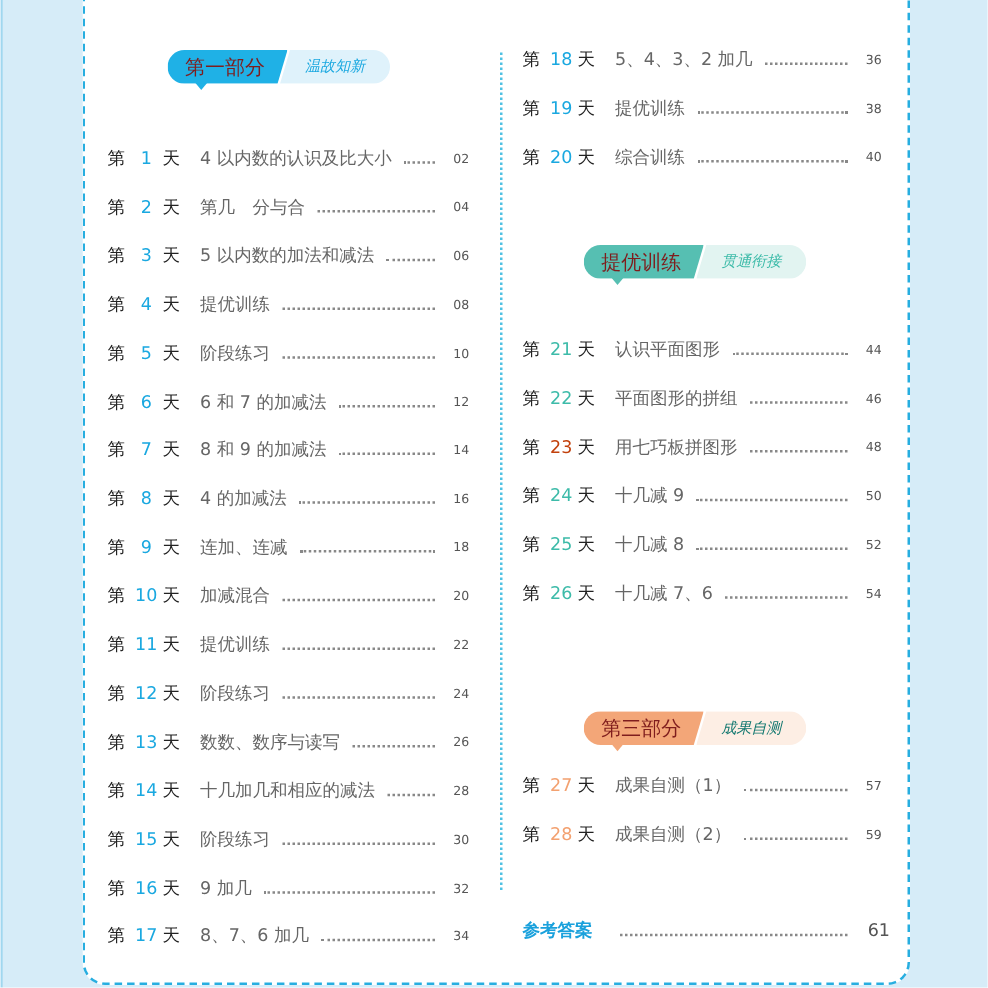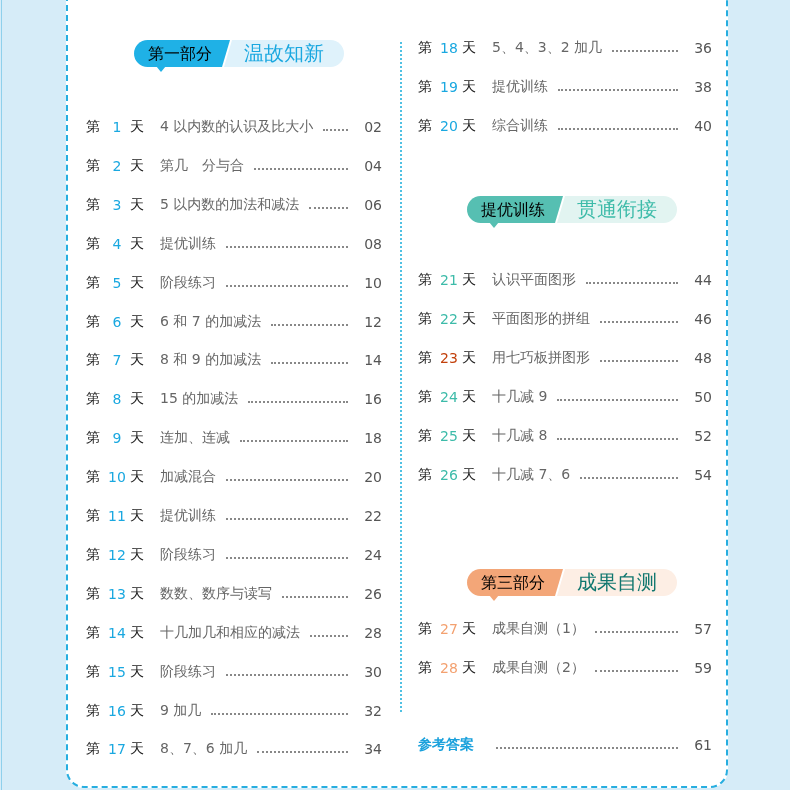--- a/index.html
+++ b/index.html
@@ -18,46 +18,47 @@
   }
   .divider {
     position:absolute; left:400px; top:42px; height:670px; width:0;
     border-left:2px dotted #4fc1e3;
   }
   .badge {
     position:absolute; height:27px; display:flex; align-items:center;
   }
   .badge .left {
     position:relative; height:27px; padding:0 18px 0 14px;
-    color:#000000; font-size:16px; line-height:27px;
+    color:#7f1d1d; font-size:16px; line-height:27px;
     border-radius:14px 0 0 14px;
     clip-path: polygon(0 0, 100% 0, calc(100% - 8px) 100%, 0 100%);
     z-index:2;
   }
   .badge .tail {
     position:absolute; left:22px; top:26px; width:0; height:0;
     border-left:5px solid transparent; border-right:5px solid transparent;
     border-top:6px solid var(--c);
   }
   .badge .right {
     height:27px; margin-left:-6px; padding:0 20px 0 20px;
-    font-size:20px; line-height:27px;
+    font-size:12px; line-height:27px;
     border-radius:0 14px 14px 0;
     clip-path: polygon(8px 0, 100% 0, 100% 100%, 0 100%);
+    font-style: italic;
   }
   .row {
     position:absolute; height:22px; display:flex; align-items:center;
     font-size:14px; color:#666;
   }
   .row .di { color:#222; width:18px; }
   .row .num { width:26px; text-align:center; font-size:14px; }
   .row .tian { color:#222; width:30px; }
   .row .title { color:#666; white-space:nowrap; padding-right:4px; }
   .row .dots { flex:1; border-bottom:2px dotted #888; height:0; margin:6px 8px 0 6px; }
-  .row .page { color:#555; width:26px; text-align:right; font-size:14px; }
+  .row .page { color:#555; width:26px; text-align:center; font-size:10px; }
   .answers { position:absolute; height:22px; display:flex; align-items:center; font-size:14px; }
   .answers .label { color:#1aa1dc; font-weight:bold; }
   .answers .dots { flex:1; border-bottom:2px dotted #888; height:0; margin:6px 8px 0 22px; }
   .answers .page { color:#555; width:26px; text-align:right; }
 </style>
 </head>
 <body>
 
 <div class="edge-line"></div>
 <div class="card"></div>
@@ -135,21 +136,21 @@
       <span class="num" style="color:#1aa8e0">7</span>
       <span class="tian">天</span>
       <span class="title">8 和 9 的加减法</span>
       <span class="dots"></span>
       <span class="page">14</span>
     </div>
     <div class="row" style="left: 86px; top: 388px; width: 296px;">
       <span class="di">第</span>
       <span class="num" style="color:#1aa8e0">8</span>
       <span class="tian">天</span>
-      <span class="title">15 的加减法</span>
+      <span class="title">4 的加减法</span>
       <span class="dots"></span>
       <span class="page">16</span>
     </div>
     <div class="row" style="left: 86px; top: 427px; width: 296px;">
       <span class="di">第</span>
       <span class="num" style="color:#1aa8e0">9</span>
       <span class="tian">天</span>
       <span class="title">连加、连减</span>
       <span class="dots"></span>
       <span class="page">18</span>

